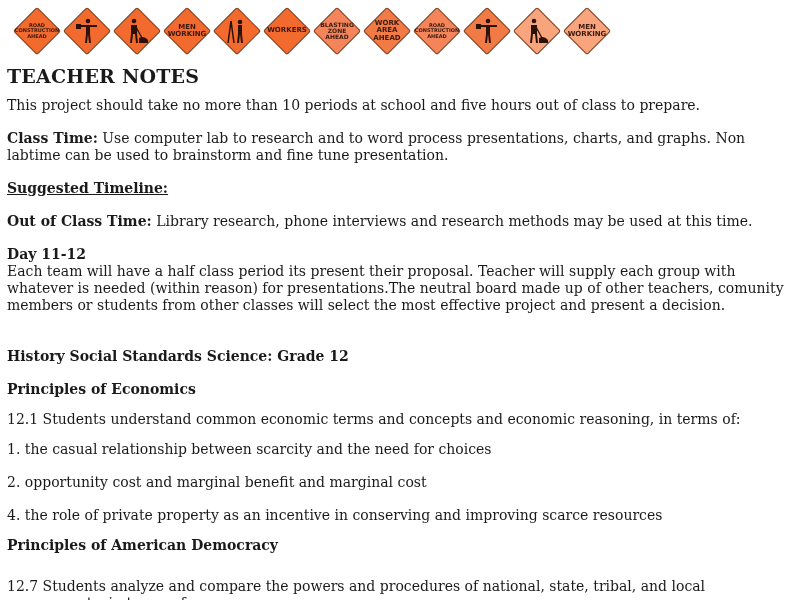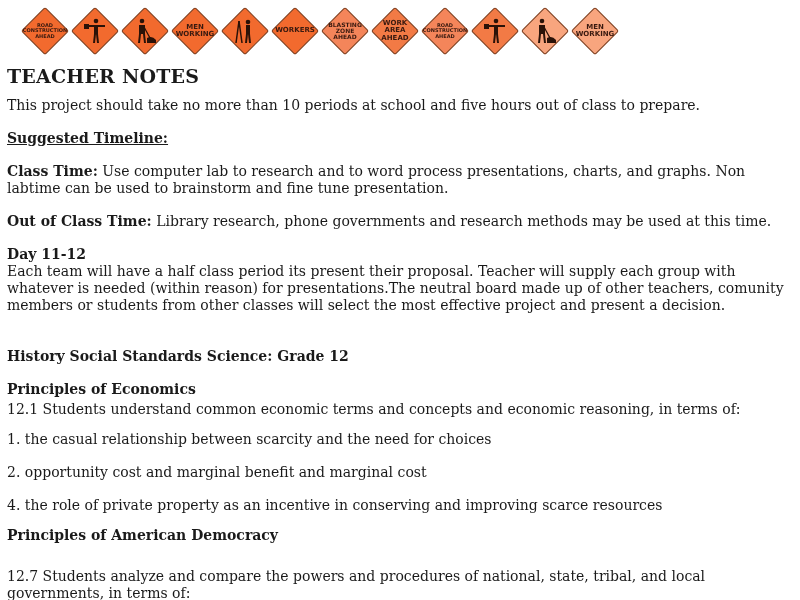--- a/index.html
+++ b/index.html
@@ -1,18 +1,18 @@
 <!DOCTYPE html>
 <html><head>
 <meta charset="utf-8">
 <style>
   html, body { margin: 0; padding: 0; background: #ffffff; }
   body { width: 800px; height: 600px; overflow: hidden; position: relative;
          font-family: "DejaVu Serif", "Liberation Serif", serif; color: #1a1a1a; }
-  .signs { position: absolute; left: 16px; top: 0; height: 62px; width: 620px; }
+  .signs { position: absolute; left: 8px; top: 0; height: 62px; width: 620px; }
   .sign { position: absolute; top: 7px; width: 48px; height: 48px; }
   .sign .diamond { position: absolute; left: 7px; top: 7px; width: 34px; height: 34px;
                    transform: rotate(45deg); border: 1.5px solid #7a3a1a;
                    box-sizing: border-box; border-radius: 2px; }
   .sign .lbl { position: absolute; left: 0; top: 0; width: 48px; height: 48px;
                display: flex; align-items: center; justify-content: center; text-align: center;
                font-family: "DejaVu Sans", sans-serif; font-weight: bold; color: #3a1a10;
                line-height: 1.05; white-space: pre-line; }
   .sign svg { position: absolute; left: 12px; top: 11px; width: 24px; height: 26px; }
   .content { position: absolute; left: 7px; top: 64px; width: 786px; font-size: 14px; line-height: 17px; }
@@ -127,25 +127,25 @@
     <div class="sign" style="left: 555px;">
       <div class="diamond" style="background: rgb(248, 165, 126);"></div>
       <div class="lbl" style="font-size: 7px;">MEN
 WORKING</div>
     </div>
   </div>
 
 <div class="content">
   <h1>TEACHER NOTES</h1>
   <p>This project should take no more than 10 periods at school and five hours out of class to prepare.</p>
+  <p><b>Class Time:</b><span> Use computer lab to research and to word process presentations, charts, and graphs. Non labtime can be used to brainstorm and fine tune presentation.</span></p>
   <p><span class="u">Suggested Timeline:</span></p>
-  <p><b>Class Time:</b><span> Use computer lab to research and to word process presentations, charts, and graphs. Non labtime can be used to brainstorm and fine tune presentation.</span></p>
-  <p><b>Out of Class Time:</b><span> Library research, phone governments and research methods may be used at this time.</span></p>
+  <p><b>Out of Class Time:</b><span> Library research, phone interviews and research methods may be used at this time.</span></p>
   <p style="margin-bottom:34px"><b style="display:block">Day 11-12</b><span>Each team will have a half class period its present their proposal. Teacher will supply each group with whatever is needed (within reason) for presentations.The neutral board made up of other teachers, comunity members or students from other classes will select the most effective project and present a decision.</span></p>
   <p><b>History Social Standards Science: Grade 12</b></p>
-  <p style="margin-bottom:3px"><b>Principles of Economics</b></p>
+  <p style="margin-bottom:13px"><b>Principles of Economics</b></p>
   <p style="margin-bottom:13px">12.1 Students understand common economic terms and concepts and economic reasoning, in terms of:</p>
   <p style="">1. the casual relationship between scarcity and the need for choices</p>
   <p style="">2. opportunity cost and marginal benefit and marginal cost</p>
   <p style="margin-bottom:13px">4. the role of private property as an incentive in conserving and improving scarce resources</p>
   <p style="margin-bottom:13px"><b>Principles of American Democracy</b></p>
   <p class="tight">12.7 Students analyze and compare the powers and procedures of national, state, tribal, and local governments, in terms of:</p>
 </div>
 
 </body></html>

